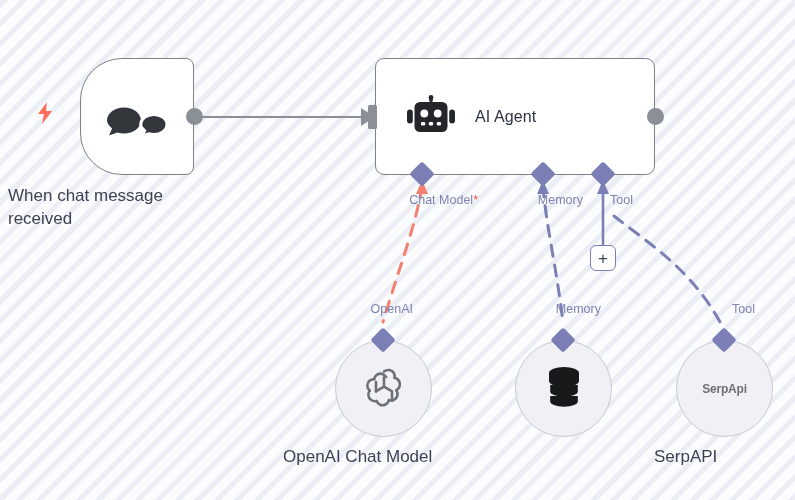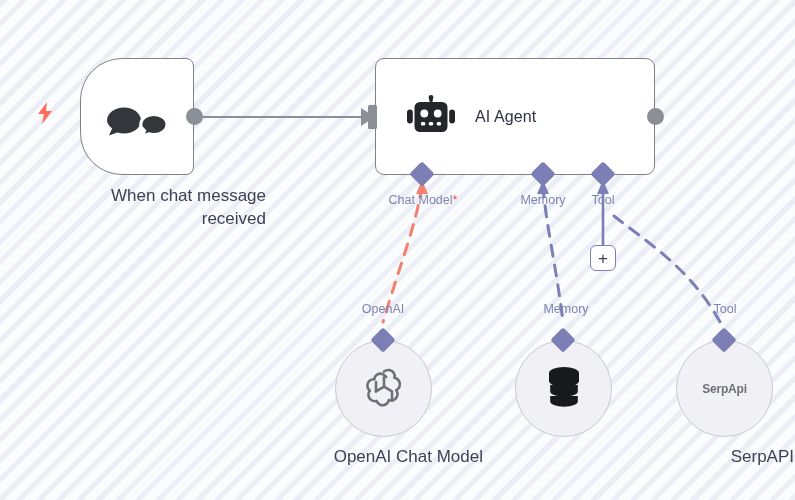--- a/index.html
+++ b/index.html
@@ -111,21 +111,21 @@
     width: 17px;
     height: 17px;
     border-radius: 50%;
     background: #8b8f96;
     z-index: 6;
   }
 
   
   .caption {
     position: absolute;
-    text-align: right;
+    text-align: left;
     color: #3c4252;
     font-size: 17px;
     line-height: 1.33;
     white-space: pre-line;
   }
 
   
   .diamond {
     position: absolute;
     width: 18px;
@@ -134,21 +134,21 @@
     transform: rotate(45deg);
     border-radius: 2.5px;
     z-index: 7;
   }
   .port-label {
     position: absolute;
     font-size: 12.5px;
     color: #7e82b0;
     white-space: nowrap;
     z-index: 7;
-    text-align: center;
+    text-align: right;
   }
   .port-label .req {
     color: #f04a4a;
   }
 
   
   .plus-btn {
     position: absolute;
     left: 590px;
     top: 245px;

